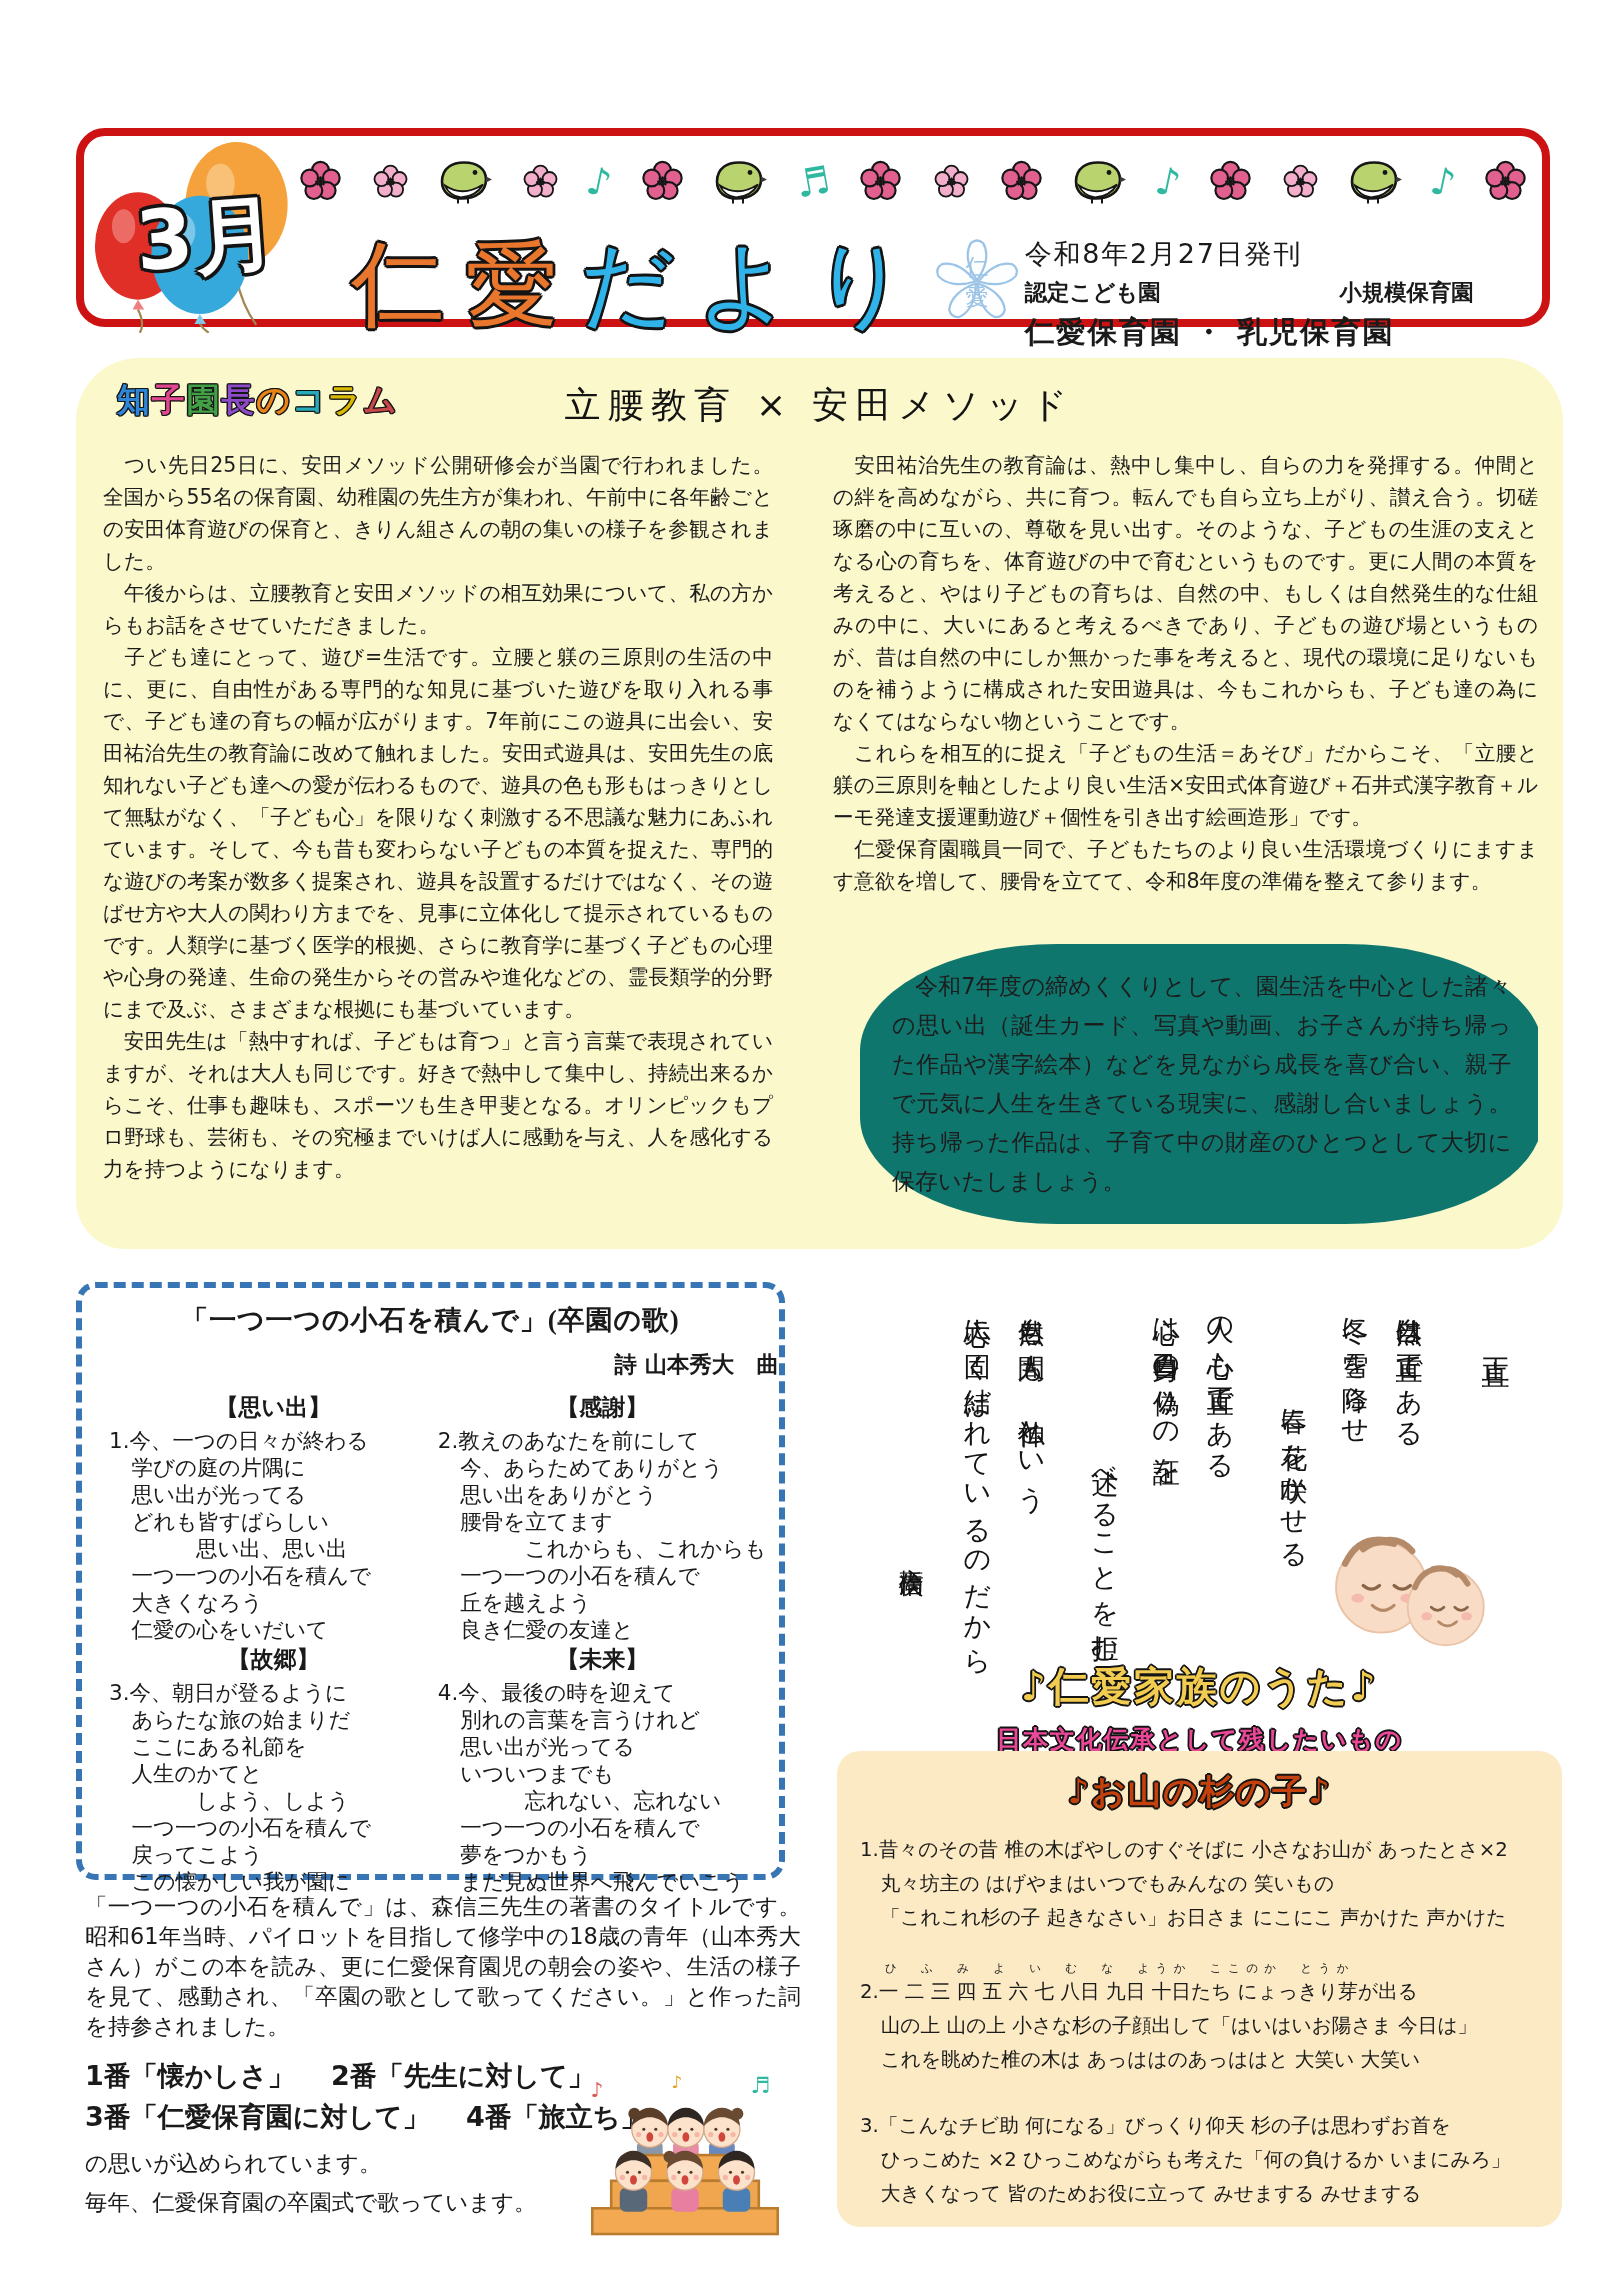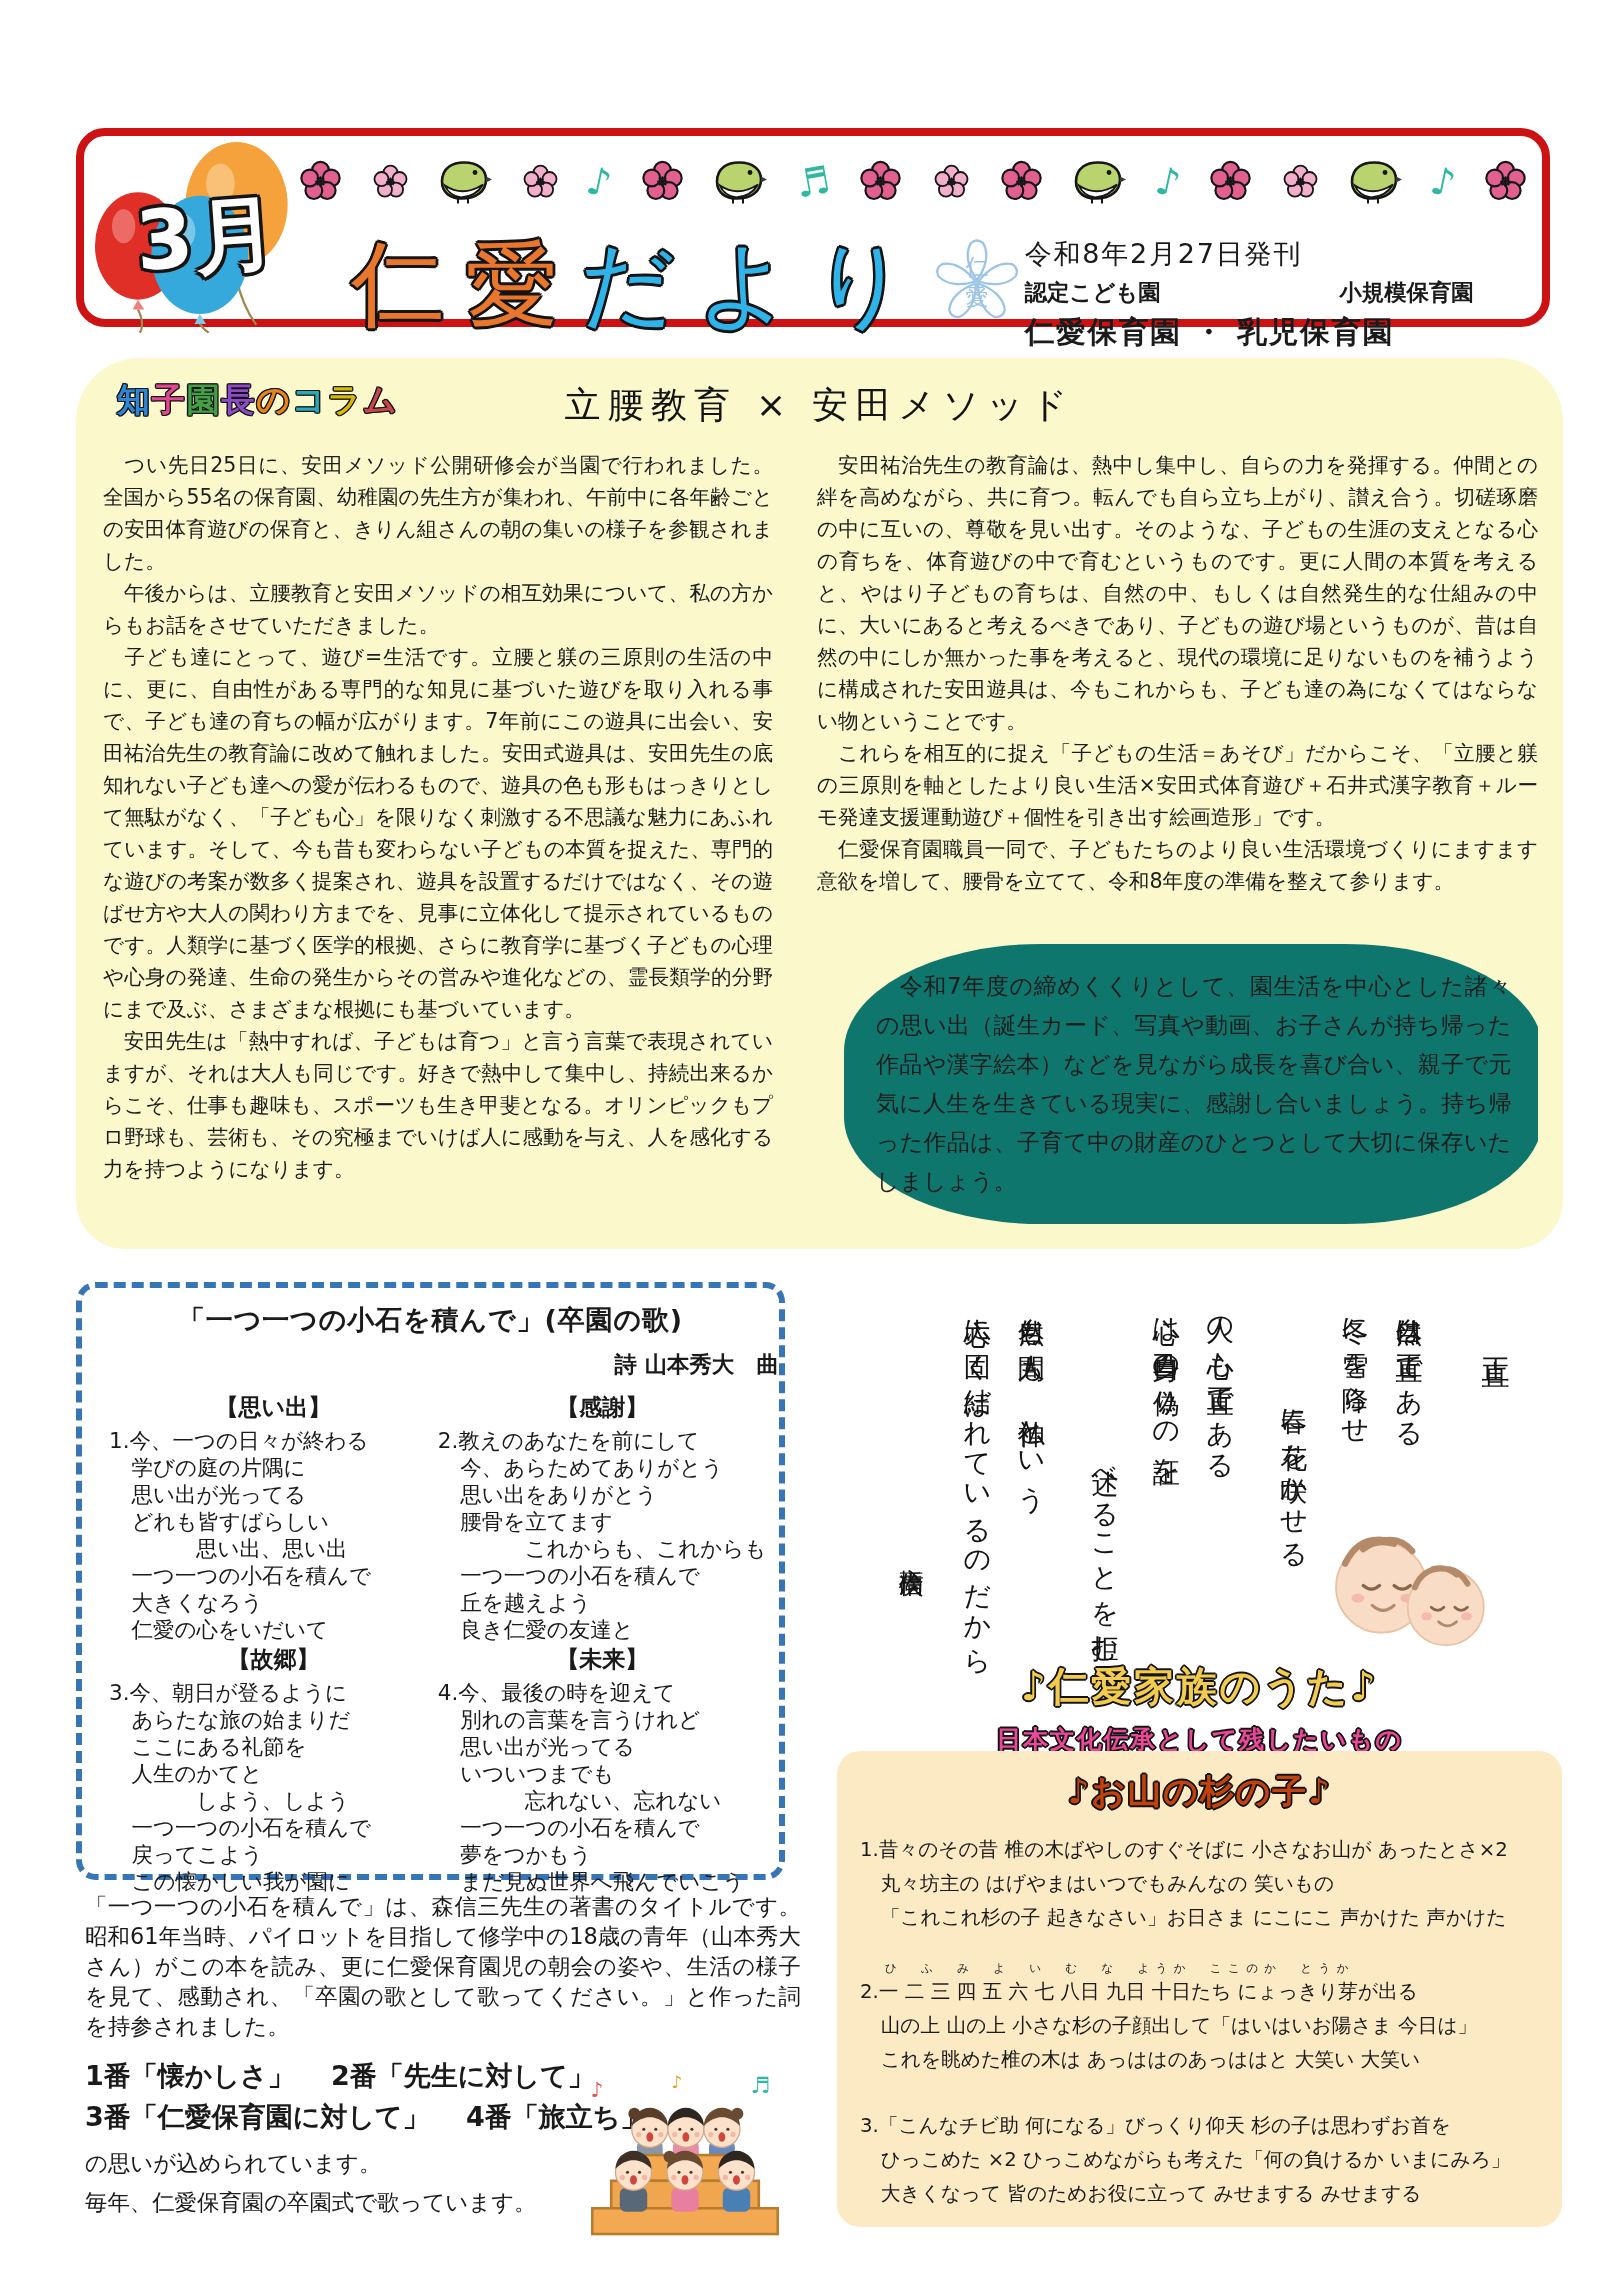--- a/index.html
+++ b/index.html
@@ -38,32 +38,32 @@
   
   .column-box { position:absolute; left:76px; top:358px; width:1487px; height:891px;
                 background:#FBF8CC; border-radius:63px 63px 49px 49px; box-sizing:border-box; }
   .column-label { position:absolute; left:41px; top:19.7px; font-size:33px; font-weight:800; letter-spacing:1.8px; }
   .column-label span { text-shadow:1.3px 0 0 #141414,-1.3px 0 0 #141414,0 1.3px 0 #141414,0 -1.3px 0 #141414,
                        0.9px 0.9px 0 #141414,-0.9px 0.9px 0 #141414,0.9px -0.9px 0 #141414,-0.9px -0.9px 0 #141414; }
   .rc0{color:#2E86D8}.rc1{color:#E04890}.rc2{color:#43A046}.rc3{color:#8E4BC8}
   .rc4{color:#E88418}.rc5{color:#28AAB8}.rc6{color:#D8B800}.rc7{color:#C8484A}
   .column-title { position:absolute; left:0; top:23px; width:100%; text-align:center;
                   font-size:36px; letter-spacing:7.2px; color:#141414; }
-  .cols { position:absolute; left:27px; right:25px; top:91px; bottom:21.5px; display:flex; gap:44px; overflow:hidden; }
+  .cols { position:absolute; left:27px; right:25px; top:91px; bottom:21.5px; display:flex; gap:60px; overflow:hidden; }
   .col { text-align:justify; font-size:20.6px; line-height:32px; color:#1c1c1c; }
   .col p { margin:0; }
   .col-left { width:670px; flex:none; }
   .col-right { flex:1; }
   .highlight { margin:47px -5.4px 0 27px; background:#0f766e; border-radius:197px / 107px;
                padding:23px 32px; font-size:23px; line-height:39px; text-align:justify; }
 
   
   .song-box { position:absolute; left:76px; top:1282px; width:709px; height:598px;
               border:6.3px dashed #3875B5; border-radius:19.7px; background:#fff; box-sizing:border-box; }
-  .song-title { text-align:center; font-size:27px; font-weight:bold; margin-top:14.3px; letter-spacing:0.9px; }
+  .song-title { text-align:center; font-size:27px; font-weight:bold; margin-top:14.3px; letter-spacing:0.9px;font-family:Liberation Serif, serif; }
   .song-credit { text-align:right; font-size:22.4px; font-weight:bold; margin-top:10.7px; padding-left:152px; }
   .verses { display:grid; grid-template-columns:1fr 1fr; margin-top:12.5px; padding:0 12.5px 0 27px; row-gap:1px; }
   .verse-heading { text-align:center; font-size:23px; font-weight:bold; margin-bottom:3.6px; }
   .verse .line { font-size:21.5px; line-height:27px; }
   .lines > .line:not(:first-child) { padding-left:1.05em; }
 
   
   .song-note { position:absolute; left:85px; top:1891px; width:716px; }
   .song-note p { font-size:22.4px; line-height:30px; margin:0 0 14.3px; text-align:justify; }
   .bold-line { font-size:27px; font-weight:bold; line-height:41px; }

